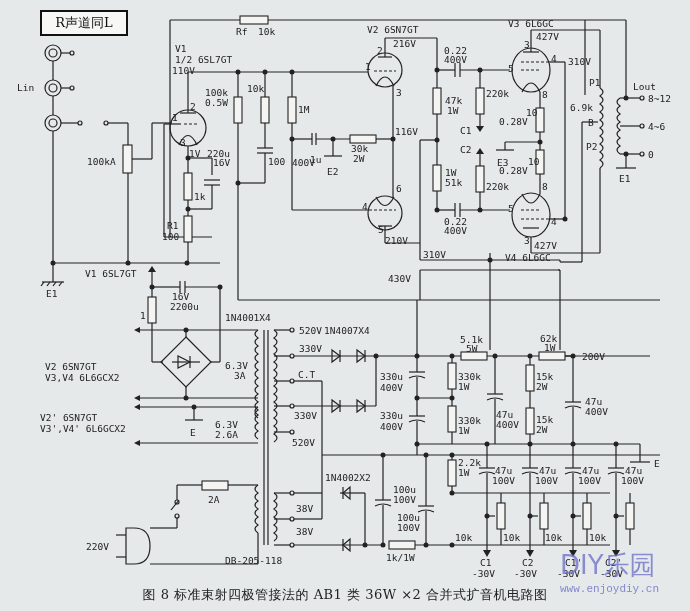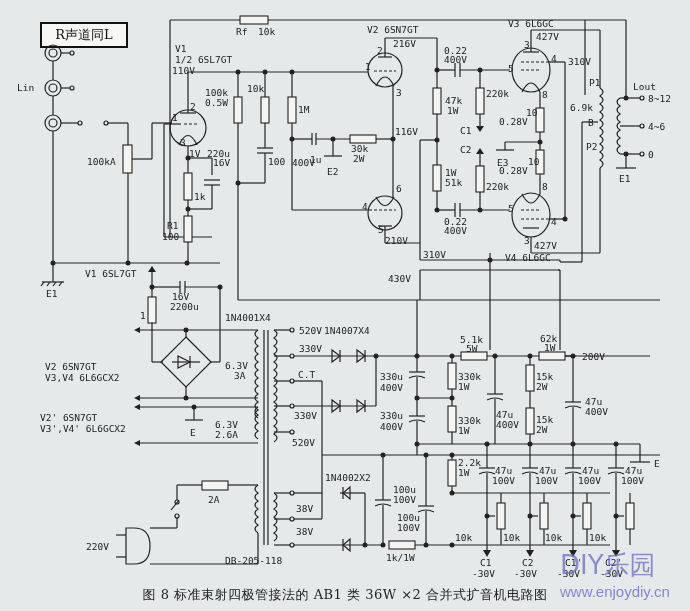--- a/index.html
+++ b/index.html
@@ -6,26 +6,26 @@
   body { width:690px; height:611px; background:#e6e9ea; overflow:hidden; position:relative;
          font-family:"DejaVu Sans Mono", monospace; }
   #schem { position:absolute; left:0; top:0; width:690px; height:611px; }
   #schem text { font-family:"DejaVu Sans Mono", monospace; font-size:9.5px; fill:#222; }
   #schem .w { stroke:#222; stroke-width:1.2; fill:none; }
   #schem .dot { fill:#222; }
   #schem .res { stroke:#222; stroke-width:1.1; fill:#f4f4f2; }
   #schem .tube { stroke:#222; stroke-width:1.2; fill:none; }
   .title-box { position:absolute; left:40px; top:10px; width:84px; height:22px; border:2px solid #111;
                background:#f7f7f5; display:flex; align-items:center; justify-content:center;
-               font-family:"DejaVu Serif", serif; font-size:13px; color:#111;margin-top:12px; }
+               font-family:"DejaVu Serif", serif; font-size:13px; color:#111; }
   .caption { position:absolute; left:0; width:690px; top:586px; text-align:center;
              font-family:"DejaVu Serif", serif; font-size:13px; color:#222; letter-spacing:0.5px; }
   .watermark { position:absolute; left:560px; top:548px; width:125px; height:52px; }
   .wm-logo { font-family:"DejaVu Sans", sans-serif; font-size:26px; font-weight:normal; color:#6a6fc8; opacity:0.75; }
-  .wm-url { font-family:Liberation Sans, sans-serif; font-size:15px; color:#6a6fc8; opacity:0.8; }
+  .wm-url { font-family:Liberation Mono, monospace; font-size:11px; color:#6a6fc8; opacity:0.8; }
 </style>
 </head>
 <body>
 
 <div class="title-box">
   <span>R声道同L</span>
 </div>
 
 <svg id="schem" viewBox="0 0 690 611">
 

